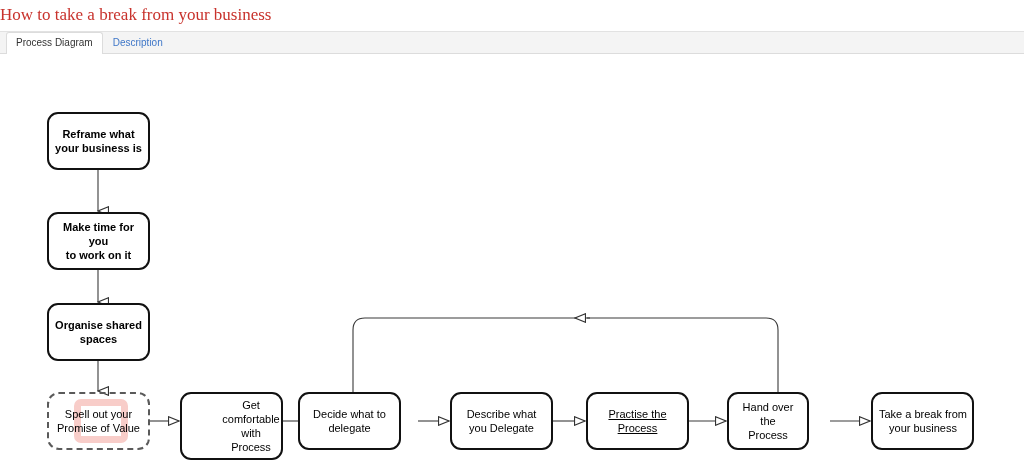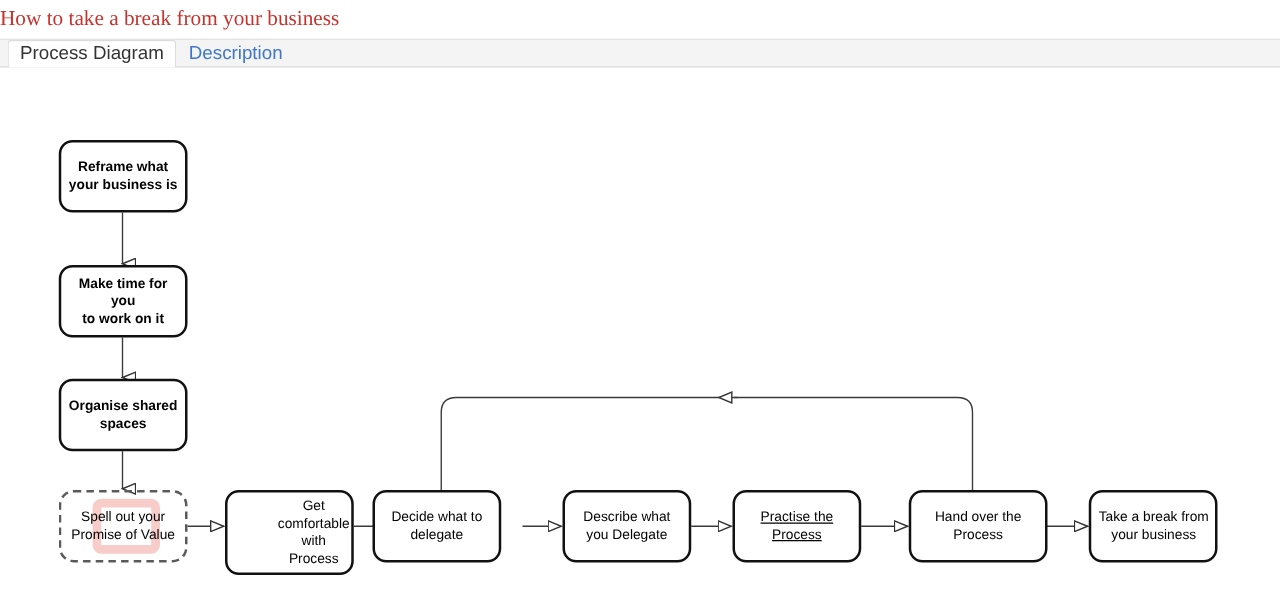--- a/index.html
+++ b/index.html
@@ -40,21 +40,21 @@
     width: 1024px;
     height: 23px;
     background: #f4f4f4;
     border-top: 1px solid #e2e2e2;
     border-bottom: 1px solid #dcdcdc;
     display: flex;
     align-items: flex-end;
     padding-left: 6px;
   }
   .tab {
-    font-size: 15px;
+    font-size: 10px;
     padding: 4px 9px 5px 9px;
     line-height: 12px;
     color: #3b3b3b;
     cursor: pointer;
     border: 1px solid transparent;
     border-bottom: none;
     border-radius: 3px 3px 0 0;
     margin-bottom: -1px;
     white-space: nowrap;
   }
@@ -209,21 +209,21 @@
       </span>
     </div>
 
     <div class="node" style="left:586px; top:337px; width:103px; height:58px;text-decoration:underline;">
       <span class="label">
         <span>Practise the</span><br>
         <span>Process</span>
       </span>
     </div>
 
-    <div class="node" style="left:727px; top:337px; width:111px; height:58px;">
+    <div class="node" style="left:727px; top:337px; width:82px; height:58px;">
       <span class="label">
         <span>Hand over the</span><br>
         <span>Process</span>
       </span>
     </div>
 
     <div class="node" style="left:871px; top:337px; width:103px; height:58px;justify-content:flex-end;">
       <span class="label">
         <span>Take a break from</span><br>
         <span>your business</span>

